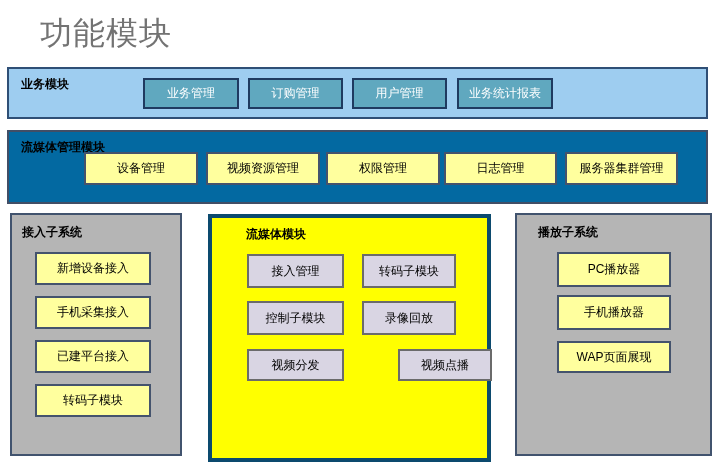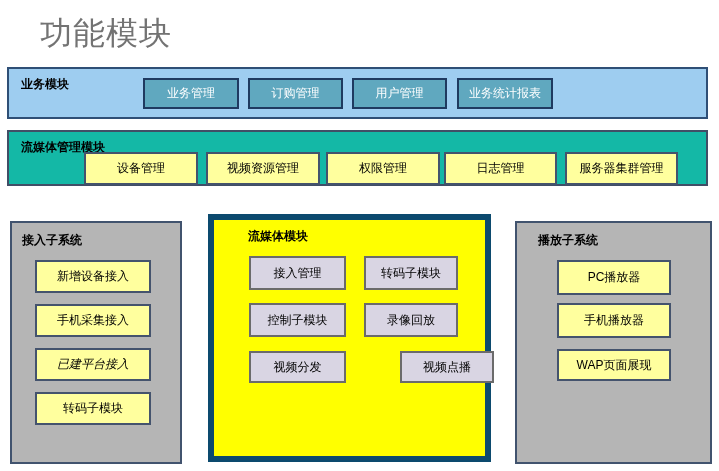--- a/index.html
+++ b/index.html
@@ -24,22 +24,22 @@
 
   
   .band { left: 7px; width: 701px; }
   .band-blue {
     top: 67px; height: 52px;
     background: #9ecdf0;
     border: 2px solid #2f4f76;
     padding-left: 8px;
   }
   .band-lavender {
-    top: 130px; height: 56px;
-    background: #14b8a6;
+    top: 130px; height: 74px;
+    background: #0369a1;
     border: 2px solid #414e66;
   }
   .section-label {
     font-size: 12px;
     font-weight: bold;
     white-space: nowrap;
   }
 
   .btn {
     position: absolute;
@@ -63,28 +63,27 @@
   .btn-lav {
     background: #d9d5e3;
     border: 2px solid #6b6b6b;
     color: #000000;
   }
 
   
   .panel-gray {
     background: #b5b5b5;
     border: 2px solid #41536e;
-    margin-top: 8px;
   }
   .panel-left  { left: 10px;  top: 213px; width: 172px; height: 243px; }
   .panel-right { left: 515px; top: 213px; width: 197px; height: 243px; }
   .panel-yellow {
     left: 208px; top: 214px; width: 283px; height: 248px;
     background: #ffff00;
-    border: 6px solid #0c4a6e;
+    border: 4px solid #0c4a6e;
   }
 </style>
 </head>
 <body>
 
 <div class="abs page-title">功能模块</div>
 
 <div class="abs band band-blue">
   <div class="abs section-label" style="left:12px; top:7px;">业务模块</div>
   <div class="btn btn-teal" style="left:134px; top:9px; width:96px;">业务管理</div>
@@ -99,21 +98,21 @@
   <div class="btn btn-yellow" style="left:75px; top:20px; width:114px; height:33px;">设备管理</div>
   <div class="btn btn-yellow" style="left:317px; top:20px; width:114px; height:33px;">权限管理</div>
   <div class="btn btn-yellow" style="left:435px; top:20px; width:113px; height:33px;">日志管理</div>
   <div class="btn btn-yellow" style="left:556px; top:20px; width:113px; height:33px;">服务器集群管理</div>
 </div>
 
 <div class="abs panel-gray panel-left">
   <div class="abs section-label" style="left:10px; top:9px;">接入子系统</div>
   <div class="btn btn-yellow" style="left:23px; top:37px; width:116px; height:33px;">新增设备接入</div>
   <div class="btn btn-yellow" style="left:23px; top:81px; width:116px; height:33px;">手机采集接入</div>
-  <div class="btn btn-yellow" style="left:23px; top:125px; width:116px; height:33px;font-style:italic;">已建平台接入</div>
+  <div class="btn btn-yellow" style="left:23px; top:125px; width:116px; height:33px;">已建平台接入</div>
   <div class="btn btn-yellow" style="left:23px; top:169px; width:116px; height:33px;">转码子模块</div>
 </div>
 
 <div class="abs panel-yellow">
   <div class="abs section-label" style="left:34px; top:8px;">流媒体模块</div>
   <div class="btn btn-lav" style="left:35px; top:36px; width:97px; height:34px;">接入管理</div>
   <div class="btn btn-lav" style="left:35px; top:83px; width:97px; height:34px;">控制子模块</div>
   <div class="btn btn-lav" style="left:150px; top:36px; width:94px; height:34px;">转码子模块</div>
   <div class="btn btn-lav" style="left:150px; top:83px; width:94px; height:34px;">录像回放</div>
   <div class="btn btn-lav" style="left:35px; top:131px; width:97px; height:32px;">视频分发</div>

